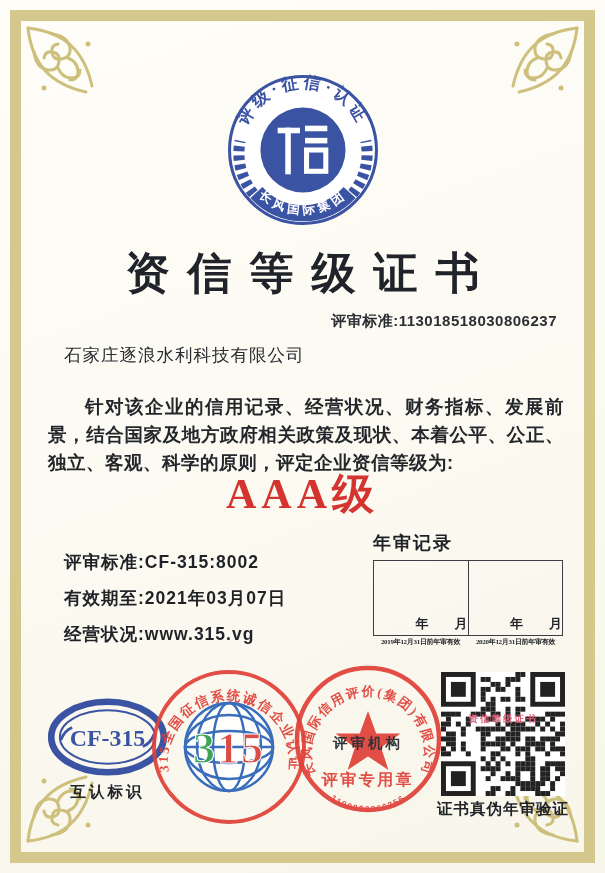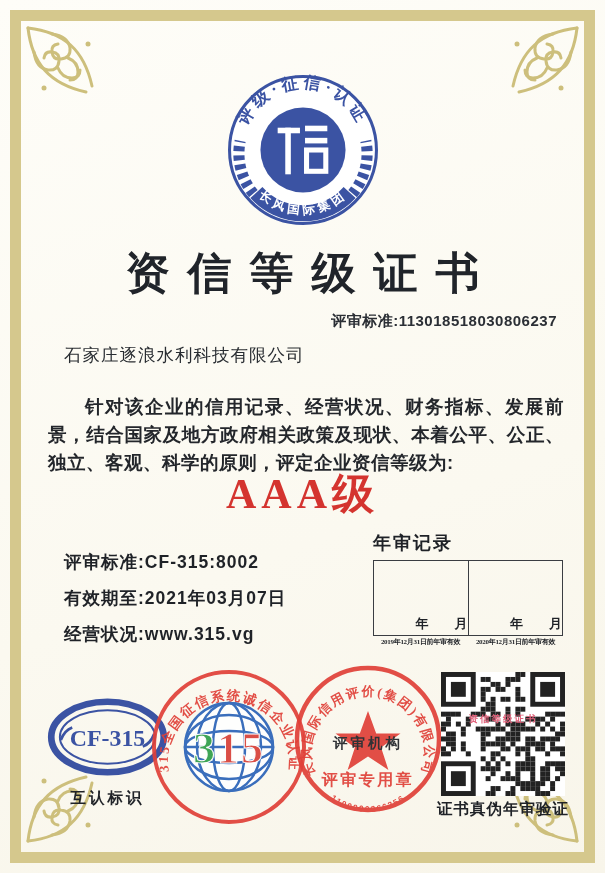--- a/index.html
+++ b/index.html
@@ -21,21 +21,21 @@
   .details div{line-height:36px;}
   .review{position:absolute;left:373px;top:531px;width:190px;font-family:"Liberation Serif","DejaVu Serif",serif;color:#1f2227;}
   .review-title{font-size:18px;font-weight:bold;letter-spacing:2px;}
   .review-box{margin-top:5px;height:74px;border:1.5px solid #3a3d42;display:flex;}
   .review-cell{flex:1;position:relative;}
   .review-cell:first-child{border-right:1.5px solid #3a3d42;}
   .ym{position:absolute;right:0;bottom:2px;font-size:13px;font-weight:bold;white-space:pre;}
   .review-notes{display:flex;}
   .review-notes div{flex:1;font-size:7px;font-weight:bold;text-align:center;letter-spacing:-.3px;white-space:nowrap;padding-top:1px;}
   .cf-logo{position:absolute;left:45px;top:696px;}
-  .cf-caption{position:absolute;left:45px;top:782px;width:125px;text-align:center;font-size:15.5px;font-weight:bold;color:#1f2227;letter-spacing:3px;font-family:"Liberation Serif","DejaVu Serif",serif;margin-top:6px;}
+  .cf-caption{position:absolute;left:45px;top:782px;width:125px;text-align:center;font-size:15.5px;font-weight:bold;color:#1f2227;letter-spacing:3px;font-family:"Liberation Serif","DejaVu Serif",serif;}
   .globe-stamp{position:absolute;left:150px;top:668px;opacity:.92;}
   .review-stamp{position:absolute;left:292px;top:661px;opacity:.92;}
   .qr-wrap{position:absolute;left:441px;top:672px;width:124px;height:124px;background:#fff;}
   .qr-overlay{position:absolute;left:447px;top:713px;width:112px;text-align:center;font-size:9.5px;font-weight:bold;color:#e2607a;letter-spacing:2px;z-index:3;}
   .qr-caption{position:absolute;left:432px;top:799px;width:142px;text-align:center;font-size:15.5px;font-weight:bold;color:#1f2227;letter-spacing:1px;font-family:"Liberation Serif","DejaVu Serif",serif;}
 </style>
 </head>
 <body>
 
 <svg width="0" height="0" style="position:absolute">

